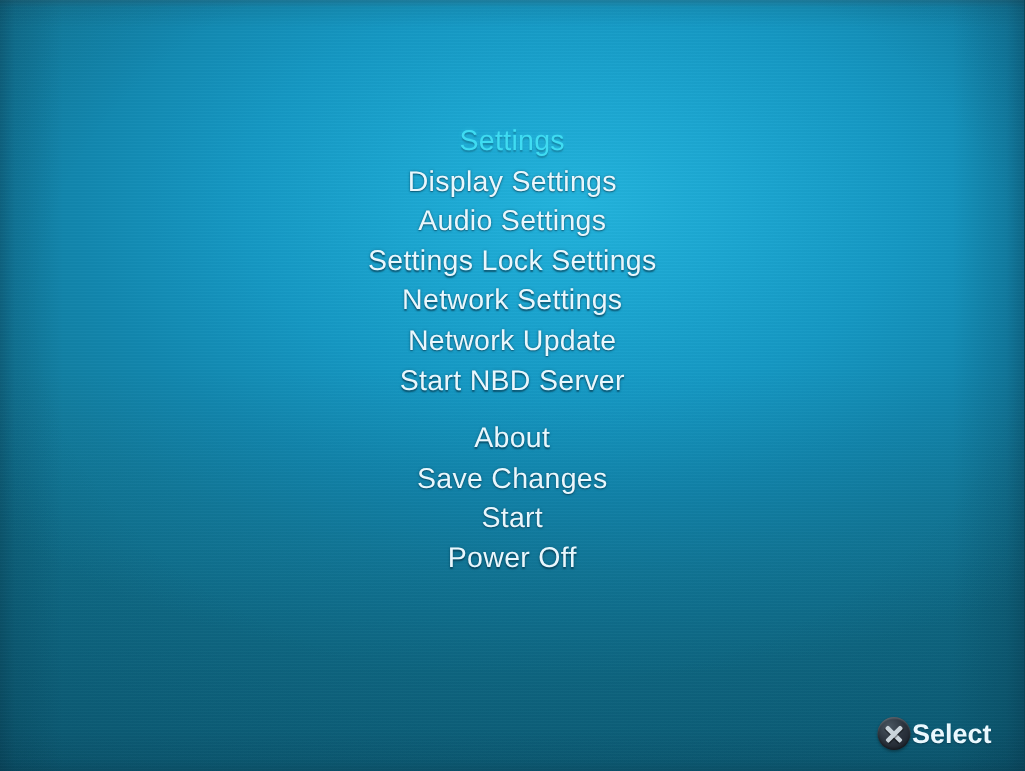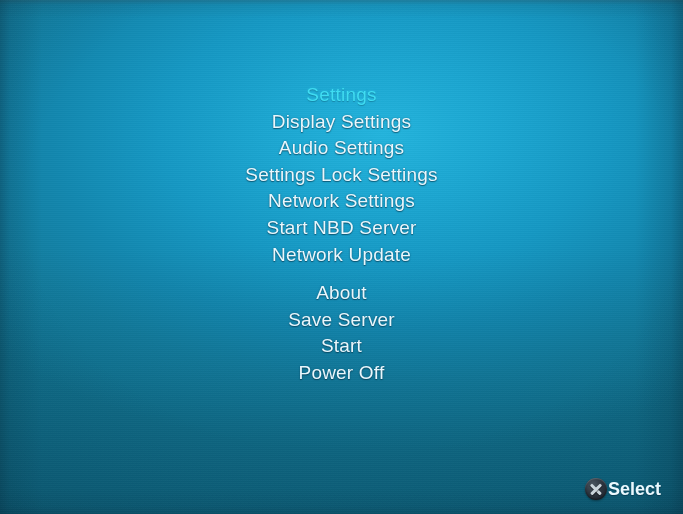--- a/index.html
+++ b/index.html
@@ -209,27 +209,27 @@
   <div class="bg-layer bg-edges"></div>
   <div class="bg-layer bg-scan"></div>
 
   <div id="menu">
 
     <div class="menu-item selected">Settings</div>
     <div class="menu-item">Display Settings</div>
     <div class="menu-item">Audio Settings</div>
     <div class="menu-item">Settings Lock Settings</div>
     <div class="menu-item">Network Settings</div>
+    <div class="menu-item">Network Update</div>
     <div class="menu-item">Start NBD Server</div>
-    <div class="menu-item">Network Update</div>
 
     <div class="menu-gap"></div>
 
     <div class="menu-item">About</div>
-    <div class="menu-item">Save Server</div>
+    <div class="menu-item">Save Changes</div>
     <div class="menu-item">Start</div>
     <div class="menu-item">Power Off</div>
 
   </div>
 
   <div id="footer">
 
     <div class="prompt">
       <span class="btn-icon btn-cross"></span>
       <span class="prompt-label">Select</span>

